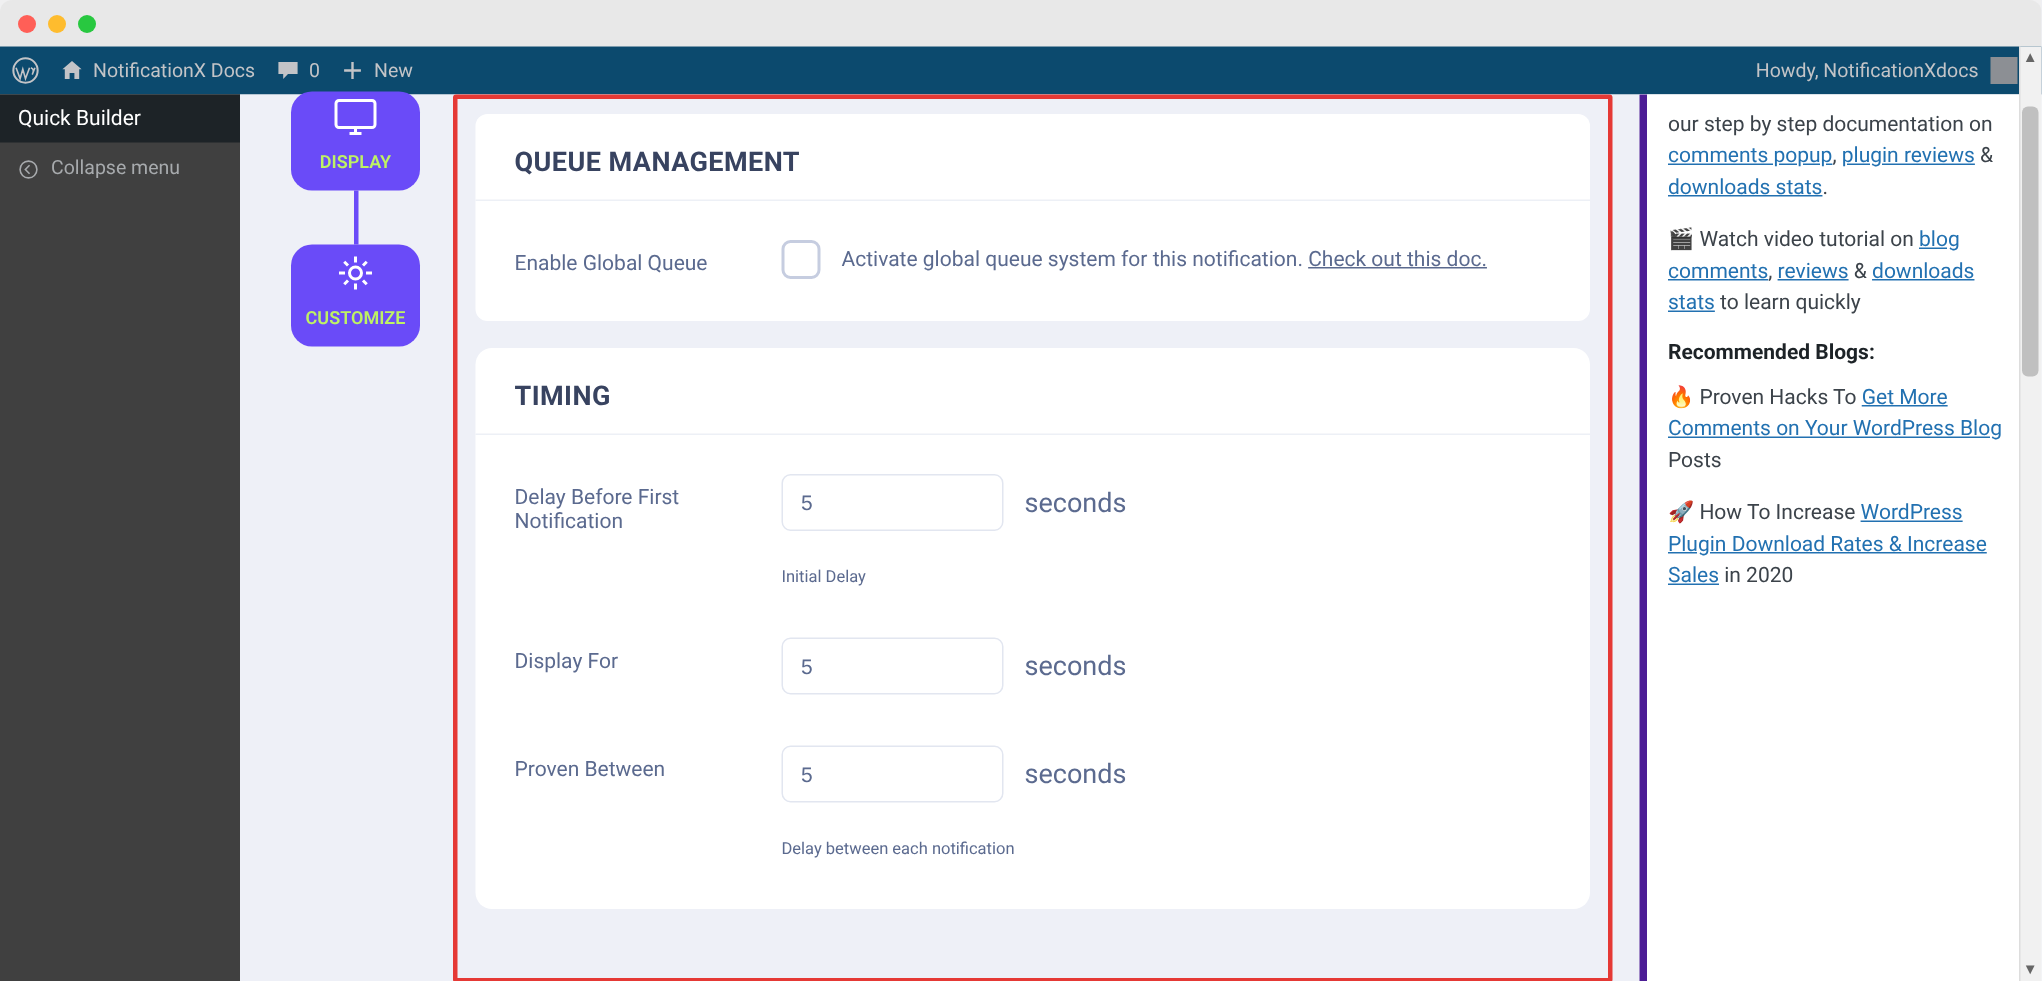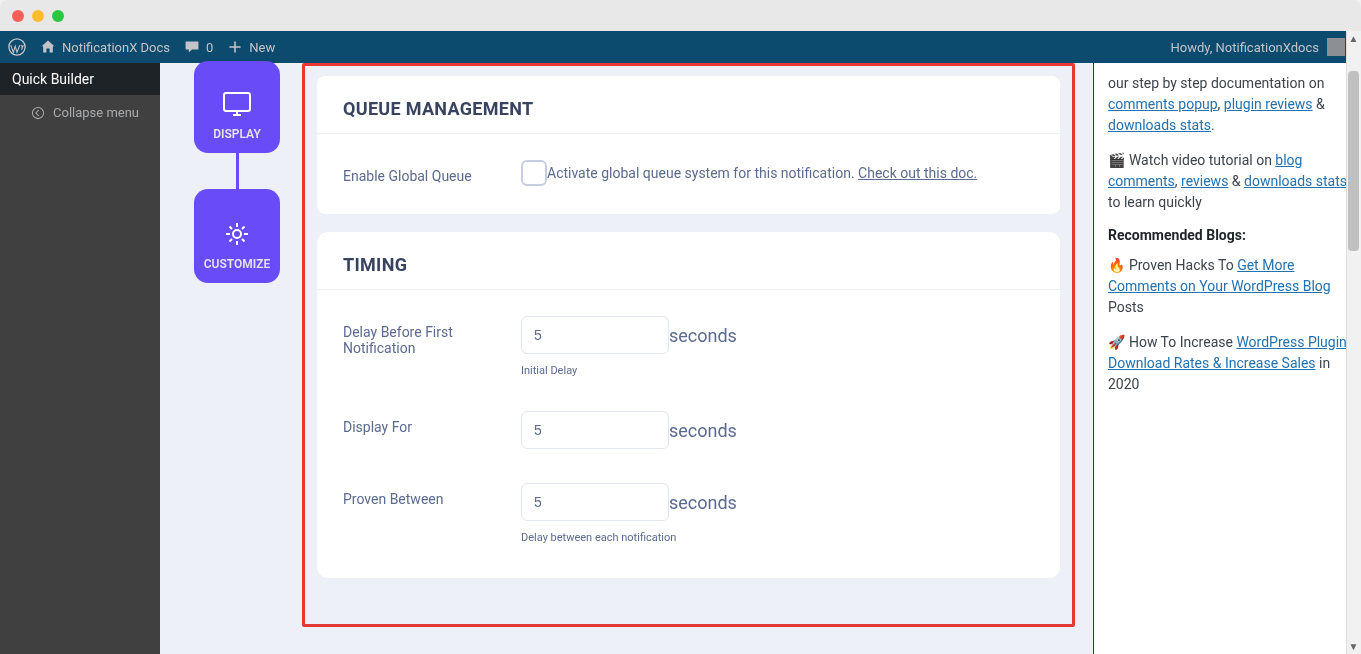--- a/index.html
+++ b/index.html
@@ -17,51 +17,51 @@
 .admin-bar-left { display: flex; align-items: center; gap: 14px; }
 .admin-bar-item { display: flex; align-items: center; gap: 6px; color: #c3c4c7; cursor: pointer; }
 .admin-bar-right { display: flex; align-items: center; gap: 8px; color: #c3c4c7; padding-right: 8px; }
 .avatar-ph { width: 18px; height: 18px; background: #8c8f94; }
 
 
 .main { display: flex; height: calc(100% - 63px); }
 .sidebar { width: 160px; background: #404040; color: #f0f0f1; font-size: 14px; }
 .sidebar-item { padding: 8px 12px; color: #fff; background: #2271b1; }
 .sidebar-item.highlight { background: #2271b1; color: #fff; }
-.collapse-menu { display: flex; align-items: center; gap: 8px; padding: 10px 12px; color: #a7aaad; cursor: pointer; font-size: 13px; margin-left: 19px; }
+.collapse-menu { display: flex; align-items: center; gap: 8px; padding: 10px 12px; color: #a7aaad; cursor: pointer; font-size: 13px; }
 
 
 .content { flex: 1; background: #eef0f7; position: relative; padding: 0 0 0 30px; display: flex; }
 
 
 .step-rail { width: 94px; padding-top: 0; display: flex; flex-direction: column; align-items: center; }
-.step-box { width: 86px; border-radius: 14px; background: #6a4bf8; color: #e5e5e5; display: flex; flex-direction: column; align-items: center; justify-content: center; padding: 30px 6px 12px; font-size: 12px; font-weight: 600; }
+.step-box { width: 86px; border-radius: 14px; background: #6a4bf8; color: #bef264; display: flex; flex-direction: column; align-items: center; justify-content: center; padding: 4px 6px 12px; font-size: 12px; font-weight: 600; }
 .step-box svg { margin-bottom: 8px; }
 .step-connector { width: 3px; height: 36px; background: #6a4bf8; }
 
 
 .panel-wrap { flex: 1; padding: 0 18px 0 18px; position: relative; }
 .red-outline { border: 3px solid #e53935; border-radius: 2px; padding: 10px 12px 28px 12px; }
 .card { background: #fff; border-radius: 8px; padding: 22px 26px 20px; margin-bottom: 18px; }
 .card h2 { color: #384360; font-size: 18px; font-weight: 700; letter-spacing: 0.3px; margin-bottom: 14px; }
 .divider { border-top: 1px solid #edf0f6; margin: 0 -26px 18px; }
 
 .row { display: flex; align-items: flex-start; padding: 8px 0; }
 .row-label { width: 178px; color: #5b6a8f; font-size: 14px; padding-top: 8px; }
-.row-control { flex: 1; display: flex; align-items: center; flex-wrap: wrap; }
+.row-control { flex: 1; display: flex; align-items: center; gap: 14px; flex-wrap: wrap; }
 .checkbox { width: 26px; height: 26px; border: 2px solid #c6cde0; border-radius: 6px; background: #fff; cursor: pointer; }
 .helper-inline { color: #5b6a8f; font-size: 14px; }
 .helper-inline a { color: #5b6a8f; text-decoration: underline; }
 
 .num-input { width: 148px; height: 38px; border: 1px solid #e2e6f0; border-radius: 6px; padding: 0 12px; font-size: 14px; color: #5b6a8f; background: #fff; }
 .unit { color: #5b6a8f; font-size: 18px; }
 .subhelp { width: 100%; color: #5b6a8f; font-size: 11px; margin-top: 10px; padding-left: 0; }
 
 
-.right-sidebar { width: 268px; background: #fff; padding: 10px 14px 0; font-size: 14px; color: #3c434a; border-left: 1px solid #4c1d95; }
+.right-sidebar { width: 268px; background: #fff; padding: 10px 14px 0; font-size: 14px; color: #3c434a; border-left: 5px solid #4c1d95; }
 .right-sidebar p { margin-bottom: 14px; line-height: 1.5; }
 .right-sidebar a { color: #2271b1; text-decoration: underline; }
 .rs-heading { font-weight: 700; color: #1d2327; margin: 10px 0 12px; }
 
 
 .scroll-ind { position: absolute; right: 0; top: 31px; width: 15px; height: 623px; background: #f1f1f1; border-left: 1px solid #ddd; }
 .scroll-thumb { position: absolute; right: 2px; width: 11px; background: #c0c0c0; border-radius: 4px; }
 .scroll-arrow { position: absolute; right: 0; width: 15px; height: 15px; display: flex; align-items: center; justify-content: center; color: #666; font-size: 10px; }
 </style>
 </head>

